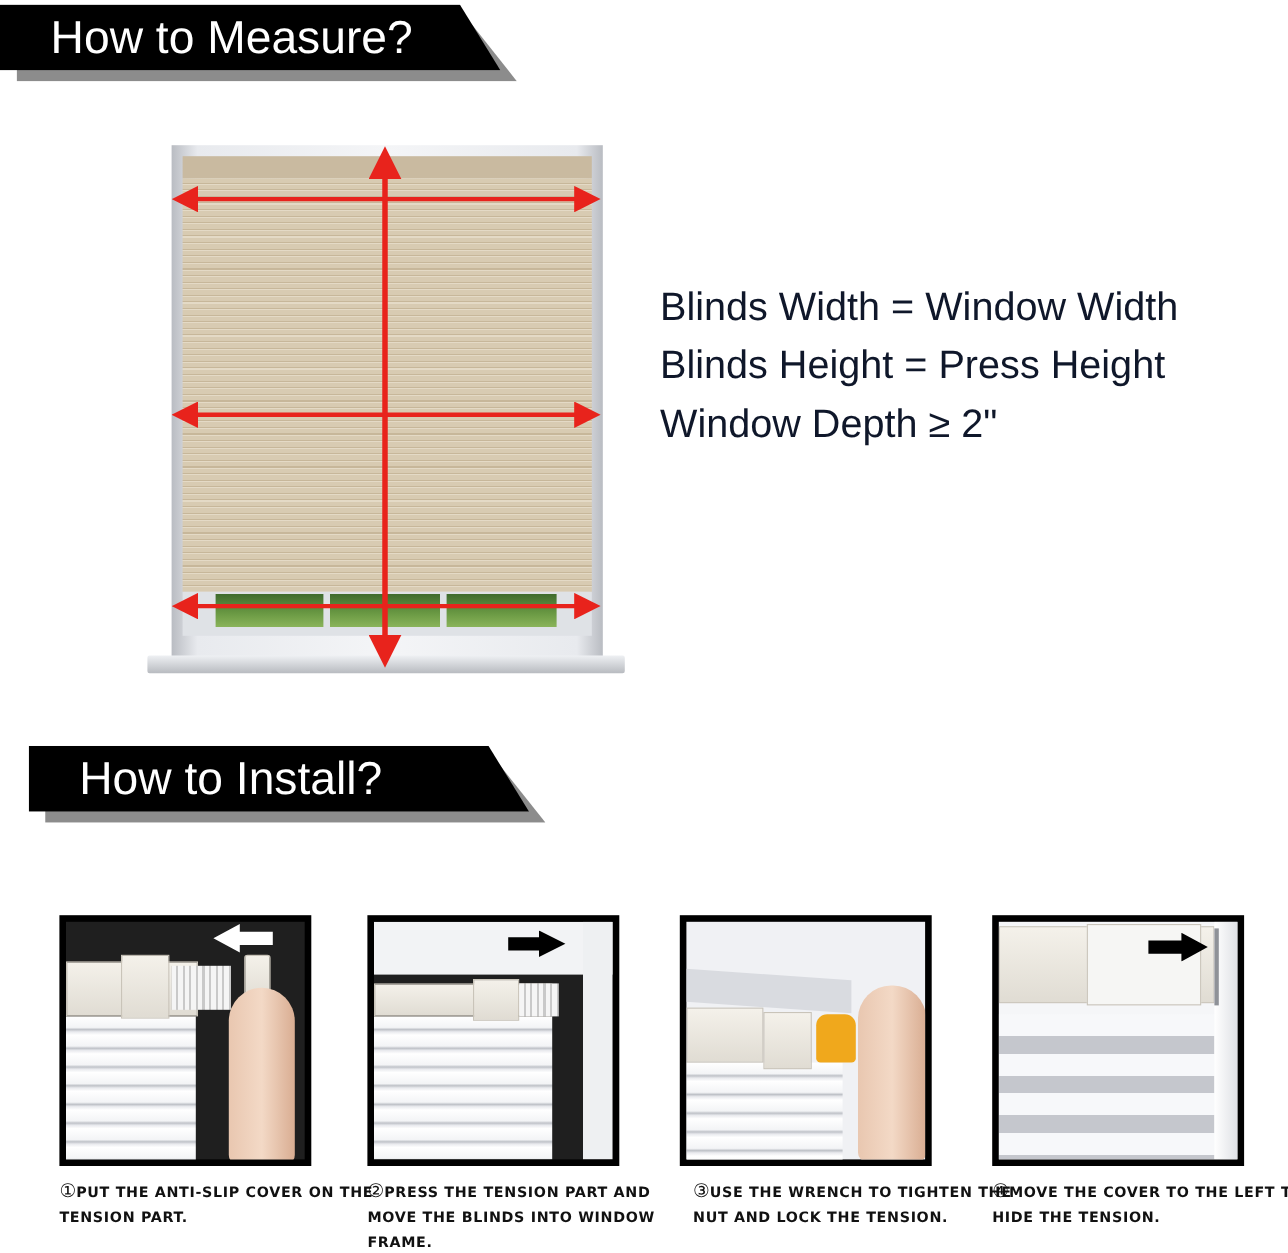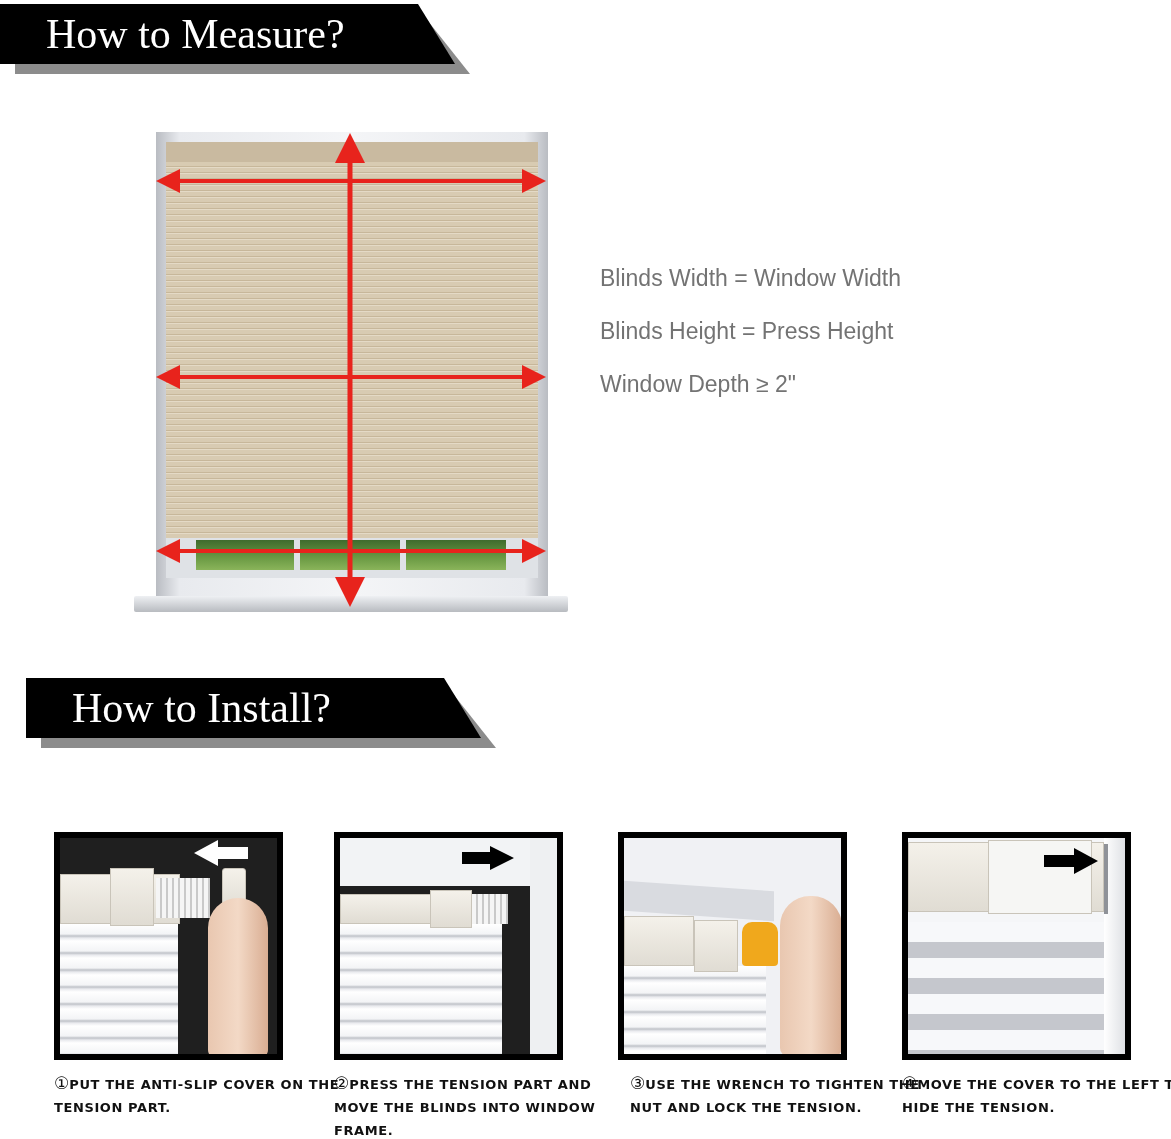--- a/index.html
+++ b/index.html
@@ -13,21 +13,21 @@
     background: #8c8c8c;
     clip-path: polygon(0 0, 405px 0, 455px 63px, 0 63px);
   }
   .banner .bar {
     position: absolute; left: 0; top: 0; width: 455px; height: 60px;
     background: #000;
     clip-path: polygon(0 0, 418px 0, 455px 60px, 0 60px);
   }
   .banner .title {
     position: absolute; left: 46px; top: 6px; font-size: 42px; color: #fff;
-    line-height: 48px; white-space: nowrap; font-family: Liberation Serif, serif;
+    line-height: 48px; white-space: nowrap;
   }
   #banner-measure { top: 4px; }
   #banner-install { top: 678px; margin-left: 26px; }
 
   
   .window-illustration { position: absolute; left: 134px; top: 130px; width: 434px; height: 484px; }
   .wframe { position: absolute; left: 22px; top: 2px; width: 392px; height: 470px;
     background: linear-gradient(90deg, #b9bcc2, #e8eaee 6%, #f4f5f7 50%, #e8eaee 94%, #b9bcc2); }
   .wsill { position: absolute; left: 0; top: 466px; width: 434px; height: 16px;
     background: linear-gradient(180deg, #eef0f3, #b8bbc0); border-radius: 2px; }
@@ -37,21 +37,21 @@
   }
   .glass { position: absolute; left: 32px; top: 408px; width: 372px; height: 40px; background: #dfe2e6; }
   .pane { position: absolute; top: 2px; height: 30px; background: linear-gradient(180deg, #3f6b2d, #6b9a44 60%, #8ab45a); }
   .pane.p1 { left: 30px; width: 98px; }
   .pane.p2 { left: 134px; width: 100px; }
   .pane.p3 { left: 240px; width: 100px; }
   svg.arrows { position: absolute; left: 0; top: 0; width: 434px; height: 484px; overflow: visible; }
 
   
   .formulas { position: absolute; left: 600px; top: 252px; }
-  .formula-line { font-size: 23px; line-height: 53px; white-space: nowrap; color: #737373; }
+  .formula-line { font-size: 36px; line-height: 53px; white-space: nowrap; color: #0f172a; }
 
   
   .step { position: absolute; top: 832px; }
   .step-photo { position: absolute; top: 0; width: 229px; height: 228px; background: #000; padding: 6px; }
   .photo-inner { position: relative; width: 100%; height: 100%; overflow: hidden; }
   .step-caption {
     position: absolute; top: 240px; width: 300px;
     font-family: "DejaVu Sans", sans-serif; font-weight: bold; font-size: 13px;
     line-height: 23px; letter-spacing: 0.6px; color: #111; text-transform: uppercase;
   }

